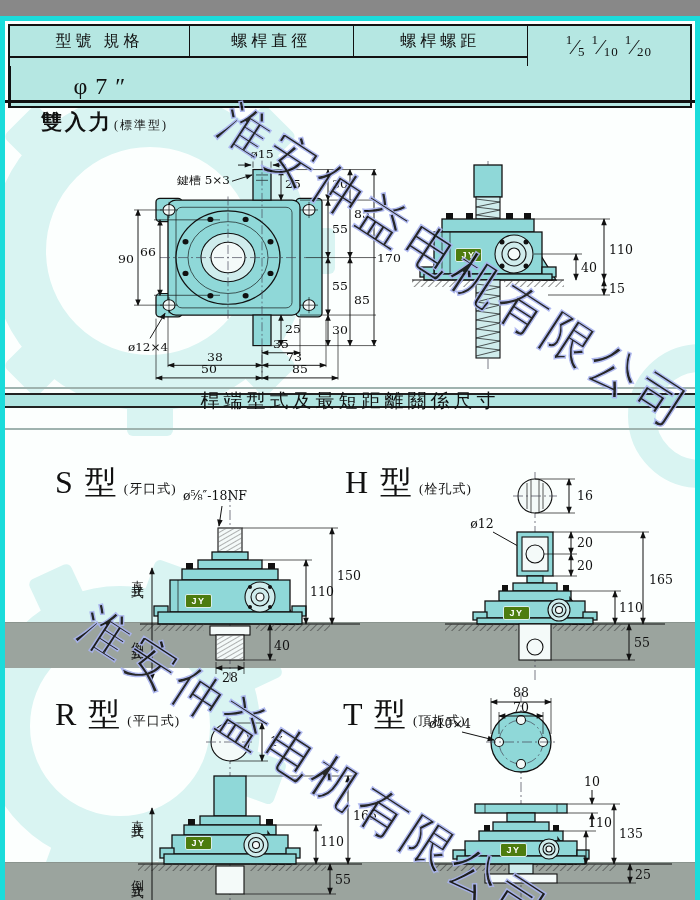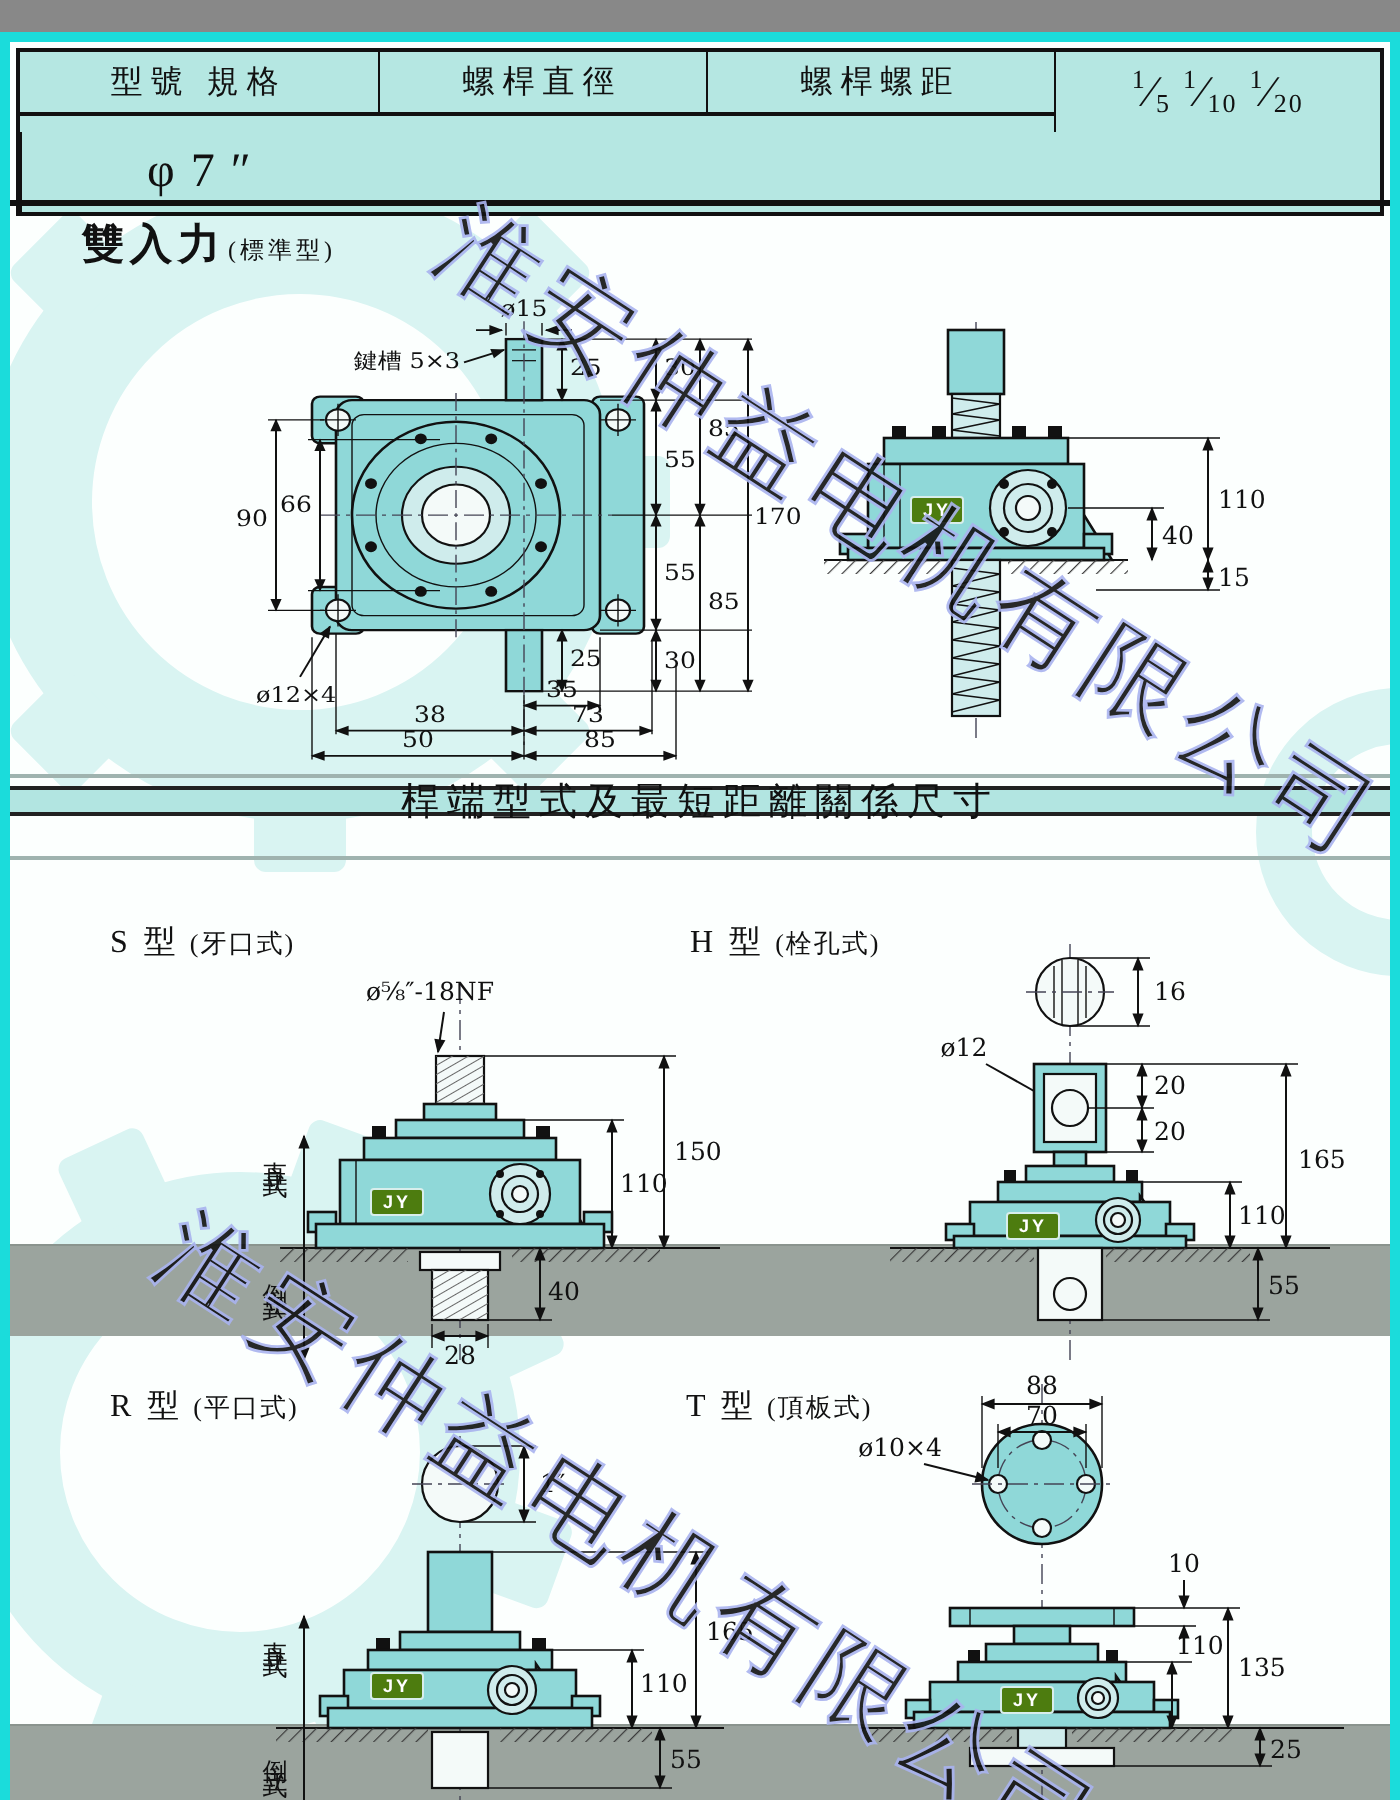--- a/index.html
+++ b/index.html
@@ -23,21 +23,21 @@
 .rule-gray{left:0;top:366px;width:690px;height:2px;background:#9fb3af}
 .banner{left:0;top:372px;width:690px;height:15px;background:#b2e5e1;border-top:2.5px solid #222;
   border-bottom:2.5px solid #222;display:flex;align-items:center;justify-content:center;
   font-size:19px;letter-spacing:4px}
 .banner-sub{left:0;top:407px;width:690px;height:1.5px;background:#9fb3af}
 
 .sec-title{display:flex;align-items:baseline;gap:1px}
 .sec-title .big{font-size:21px;font-weight:bold;letter-spacing:3px}
 .sec-title .small{font-size:12px;letter-spacing:2px}
 .type-label{display:flex;align-items:baseline;gap:5px}
-.type-label .big{font-size:16px;letter-spacing:2px}
+.type-label .big{font-size:32px;letter-spacing:2px}
 .type-label .small{font-size:13px;letter-spacing:1px}
 
 .band{left:0;width:690px;background:#9ba49e;border-top:1px solid #8a948e}
 .band1{top:601px;height:46px}
 .band2{top:841px;height:49px}
 
 .badge{width:27px;height:14px;background:#4d7c0f;color:#fff;font-family:Liberation Sans, sans-serif;
   font-size:9px;font-weight:bold;letter-spacing:1.5px;display:flex;align-items:center;
   justify-content:center;border:1px solid #d8eeec;border-radius:2px;z-index:6}
 

